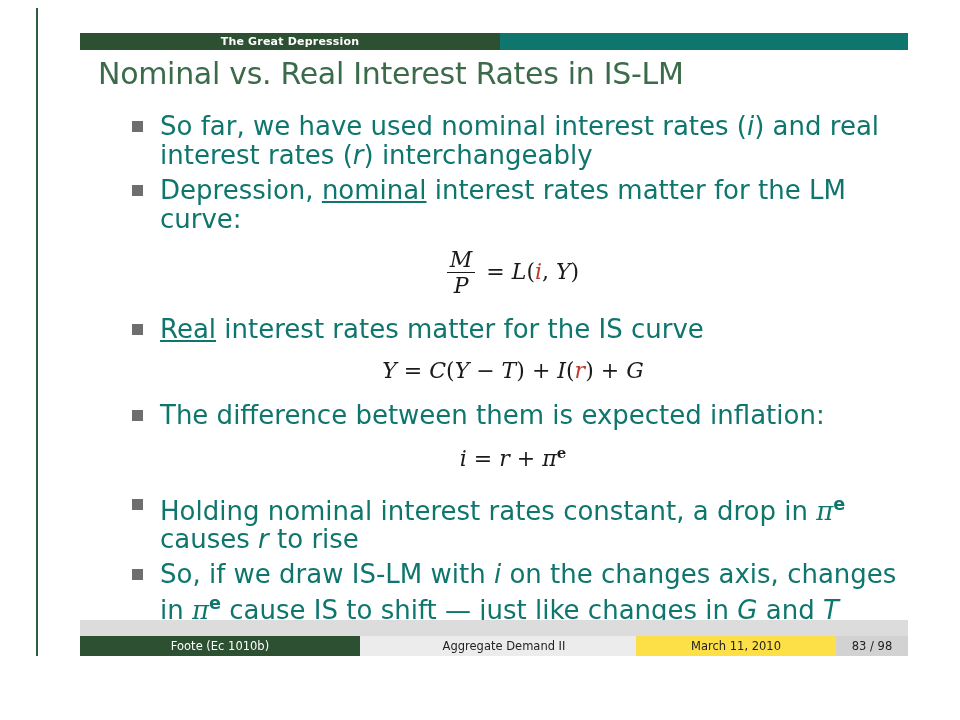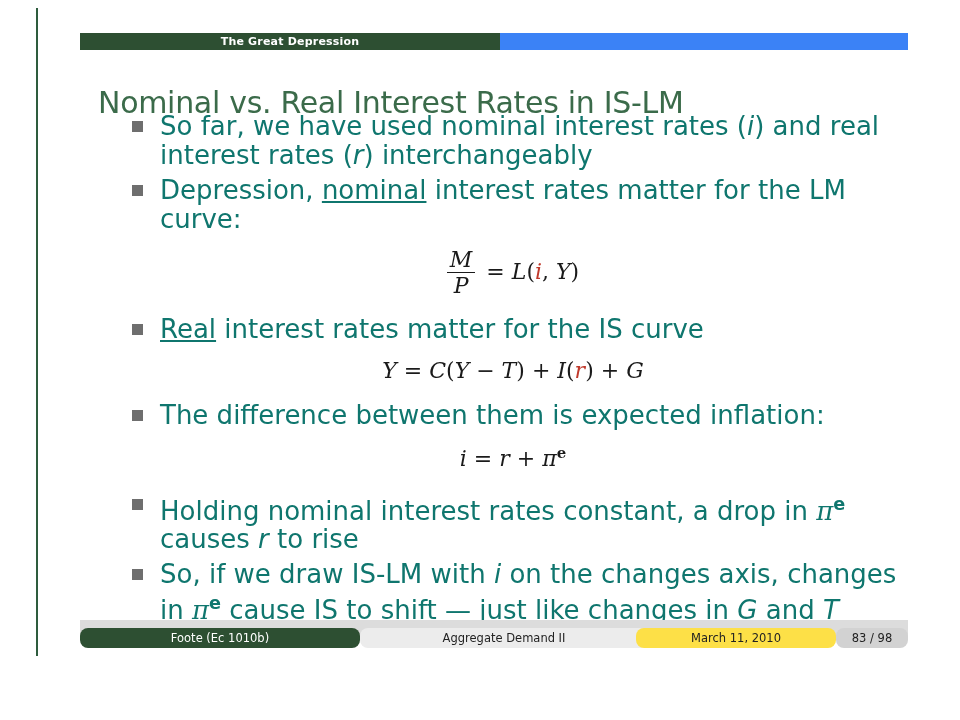--- a/index.html
+++ b/index.html
@@ -32,42 +32,42 @@
     box-sizing: border-box;
   }
 
   
   .headbar {
     position: absolute;
     left: 80px;
     top: 33px;
     width: 828px;
     height: 17px;
-    background: #3b82f6;
+    background: #0f766e;
   }
   .headbar-active {
     position: absolute;
     left: 0;
     top: 0;
     width: 420px;
     height: 17px;
     background: #2d4f32;
     color: #ffffff;
     font-size: 11px;
     font-weight: bold;
     line-height: 17px;
     text-align: center;
     letter-spacing: 0.2px;
   }
 
   
   .slide-title {
     position: absolute;
     left: 98px;
-    top: 85px;
+    top: 56px;
     font-size: 30px;
     font-weight: normal;
     color: #3b6b4a;
     font-family: "DejaVu Sans", sans-serif;
     letter-spacing: -0.3px;
   }
 
   
   .content {
     position: absolute;
@@ -120,26 +120,25 @@
     position: absolute;
     left: 80px;
     top: 620px;
     width: 828px;
     height: 20px;
     background: #dcdcdc;
     font-size: 11.5px;
   }
   .foot-seg {
     position: absolute;
-    top: 8px;
+    top: 16px;
     height: 20px;
     line-height: 20px;
     text-align: center;
     color: #222222;
-    border-radius: 8px;
   }
   .foot-author {
     left: 0;
     width: 280px;
     background: #2d4f32;
     color: #ffffff;
     font-weight: normal;
   }
   .foot-topic {
     left: 280px;

